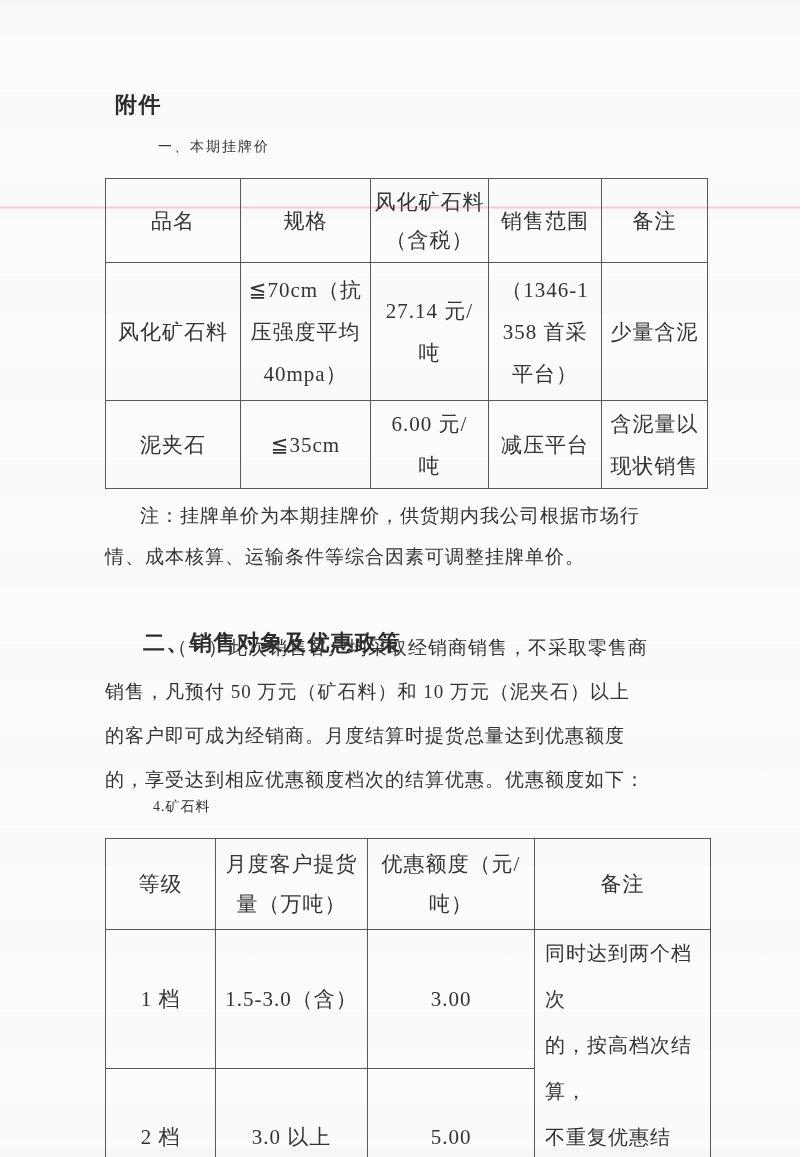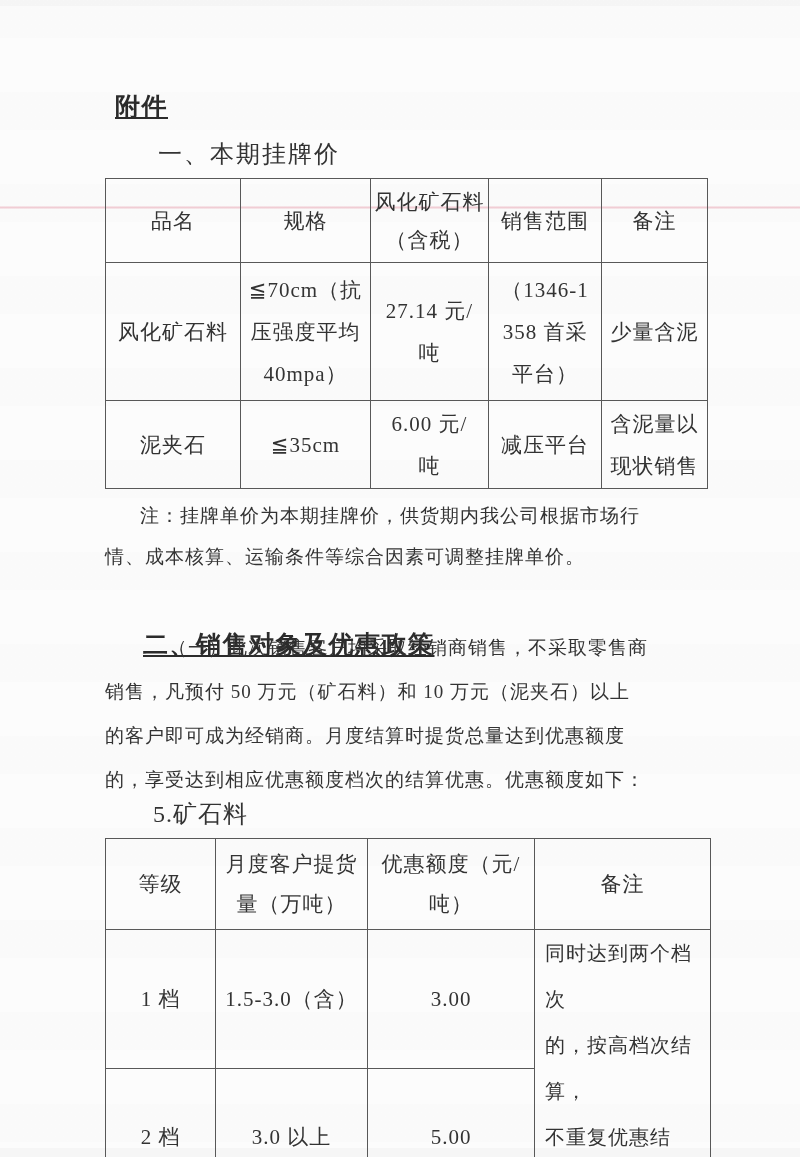--- a/index.html
+++ b/index.html
@@ -21,26 +21,25 @@
     position:absolute;left:0;top:206px;width:800px;height:3px;z-index:1;
     background:linear-gradient(180deg, rgba(236,178,189,0.18), rgba(231,160,175,0.5), rgba(236,178,189,0.18));
   }
   .artifact-bottom{
     position:absolute;left:0;top:1148px;width:800px;height:9px;z-index:1;
     background:rgba(0,0,0,0.025);
   }
   .heading-sans{
     position:absolute;z-index:2;
     font-family:"Liberation Sans","DejaVu Sans",sans-serif;
-    font-weight:bold;font-size:25px;letter-spacing:1.5px;white-space:nowrap;
+    font-weight:bold;font-size:22px;letter-spacing:1.5px;white-space:nowrap;
     color:#2b2b2b;
-    text-decoration:underline;
   }
   .heading-serif{
-    position:absolute;z-index:2;font-size:24px;letter-spacing:2px;white-space:nowrap;
+    position:absolute;z-index:2;font-size:14px;letter-spacing:2px;white-space:nowrap;
     color:#333;
   }
   .body-text{
     position:absolute;z-index:2;font-size:19px;letter-spacing:1px;
     color:#333;white-space:pre-line;text-align:left;
   }
   table{border-collapse:collapse;table-layout:fixed;position:absolute;z-index:2;background:transparent;}
   td,th{
     border:1.5px solid #585858;
     text-align:center;vertical-align:middle;
@@ -115,21 +114,21 @@
   <div class="body-text" style="left:105px;top:495px;width:600px;text-indent:35px;line-height:41px;">注：挂牌单价为本期挂牌价，供货期内我公司根据市场行
 情、成本核算、运输条件等综合因素可调整挂牌单价。</div>
 
   <div class="heading-sans" style="left:143px;top:580px;margin-top:48px;">二、销售对象及优惠政策</div>
 
   <div class="body-text" style="left:105px;top:626px;width:605px;text-indent:63px;line-height:44px;">（一）此次销售客户均采取经销商销售，不采取零售商
 销售，凡预付 50 万元（矿石料）和 10 万元（泥夹石）以上
 的客户即可成为经销商。月度结算时提货总量达到优惠额度
 的，享受达到相应优惠额度档次的结算优惠。优惠额度如下：</div>
 
-  <div class="heading-serif" style="left:153px;top:798px;letter-spacing:1px;">5.矿石料</div>
+  <div class="heading-serif" style="left:153px;top:798px;letter-spacing:1px;">4.矿石料</div>
 
   <table id="table2">
     <colgroup>
       <col style="width:110px">
         <col style="width:152px">
         <col style="width:167px">
         <col style="width:176px">
     </colgroup>
     <tbody>
         <tr class="hrow">

